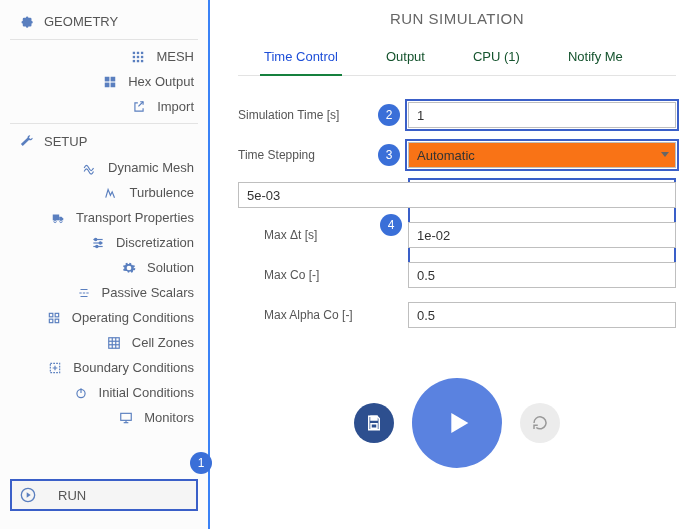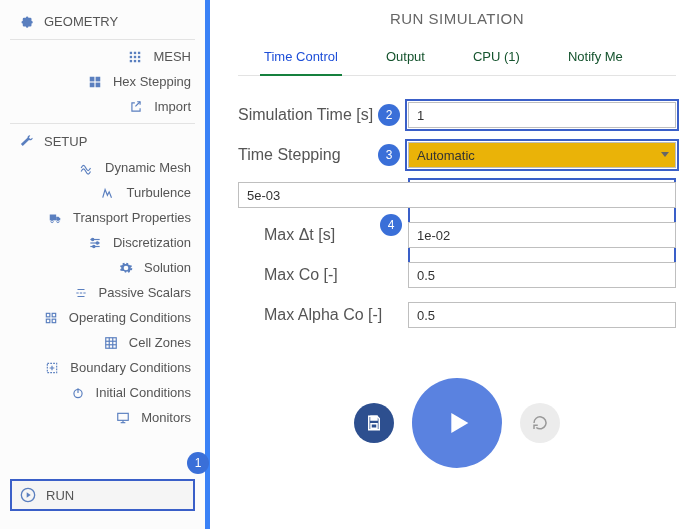--- a/index.html
+++ b/index.html
@@ -9,21 +9,21 @@
     color: #555;
     background: #fff;
     width: 694px;
     height: 529px;
     overflow: hidden;
     display: flex;
   }
   .sidebar {
     width: 210px;
     height: 100%;
-    border-right: 5px solid #3b82f6;
+    border-right: 2px solid #3b82f6;
     background: #fcfcfc;
     padding-top: 8px;
     position: relative;
   }
   .section-header {
     display: flex;
     align-items: center;
     gap: 10px;
     padding: 6px 14px 6px 18px;
     font-size: 13px;
@@ -44,58 +44,58 @@
   .nav-item .icon { color:#5a7fbf; width:16px; display:flex; justify-content:center; font-size:14px;}
   .indent { padding-left: 32px; }
   .run-row {
     position:absolute;
     bottom:18px;
     left:10px;
     right:10px;
     border:2px solid #3a5fc8;
     display:flex;
     align-items:center;
-    gap:10px;
+    gap:22px;
     padding:6px 8px;
     background:#f5f5f5;
     cursor:pointer;
   }
   .run-row .icon{ color:#5a7fbf; }
   .badge {
     width:22px; height:22px; border-radius:50%;
     background:#3a6fd8; color:#fff;
     display:flex; align-items:center; justify-content:center;
     font-size:12px;
     position:absolute;
     z-index:5;
   }
   
   .main { flex:1; padding: 10px 18px 0 28px; position:relative; }
   .main-title { text-align:center; font-size:15px; color:#666; font-weight:400; letter-spacing:0.5px; margin-bottom:22px;}
   .tabs { display:flex; gap:40px; padding:0 10px 0 22px; border-bottom:1px solid #e3e3e3; margin-bottom:26px;}
   .tab { padding:0 4px 10px 4px; font-size:13px; color:#14532d; cursor:pointer; }
   .tab.active { color:#1d4ed8; border-bottom:2px solid #15803d; margin-bottom:-1px;}
   .form-row { display:flex; align-items:center; margin-bottom:14px; }
-  .form-label { width:140px; font-size:16px; color:#555; }
+  .form-label { width:140px; font-size:12px; color:#555; }
   .form-label.indent-sm { padding-left:26px; }
   .input-wrap { flex:1; position:relative; }
   .text-input {
     width:100%; height:26px;
     border:1px solid #bfbfbf;
     padding:0 8px;
     font-size:13px;
     background:#fff;
     color:#333;
   }
   .select {
     width:100%; height:26px;
     border:1px solid #bfbfbf;
     padding:0 22px 0 8px;
     font-size:13px;
-    background:#eab308;
+    background:#f97316;
     color:#333;
     display:flex; align-items:center;
     position:relative;
   }
   .select::after{
     content:""; position:absolute; right:6px; top:9px;
     border-left:4px solid transparent; border-right:4px solid transparent;
     border-top:5px solid #666;
   }
   .hl { outline:2px solid #3a5fc8; outline-offset:1px; }
@@ -148,21 +148,21 @@
   </div>
   <div class="nav-item indent">
     <span class="icon">
       <svg width="14" height="14" viewBox="0 0 24 24" fill="currentColor">
           <rect x="3" y="3" width="8" height="8"></rect>
           <rect x="13" y="3" width="8" height="8"></rect>
           <rect x="3" y="13" width="8" height="8"></rect>
           <rect x="13" y="13" width="8" height="8"></rect>
         </svg>
     </span>
-    <span>Hex Stepping</span>
+    <span>Hex Output</span>
   </div>
   <div class="nav-item indent">
     <span class="icon">
       <svg width="14" height="14" viewBox="0 0 24 24" fill="none" stroke="currentColor" stroke-width="2">
           <path d="M14 3h5v5"></path>
           <path d="M19 3l-8 8"></path>
           <path d="M19 14v5H5V5h5"></path>
         </svg>
     </span>
     <span>Import</span>

